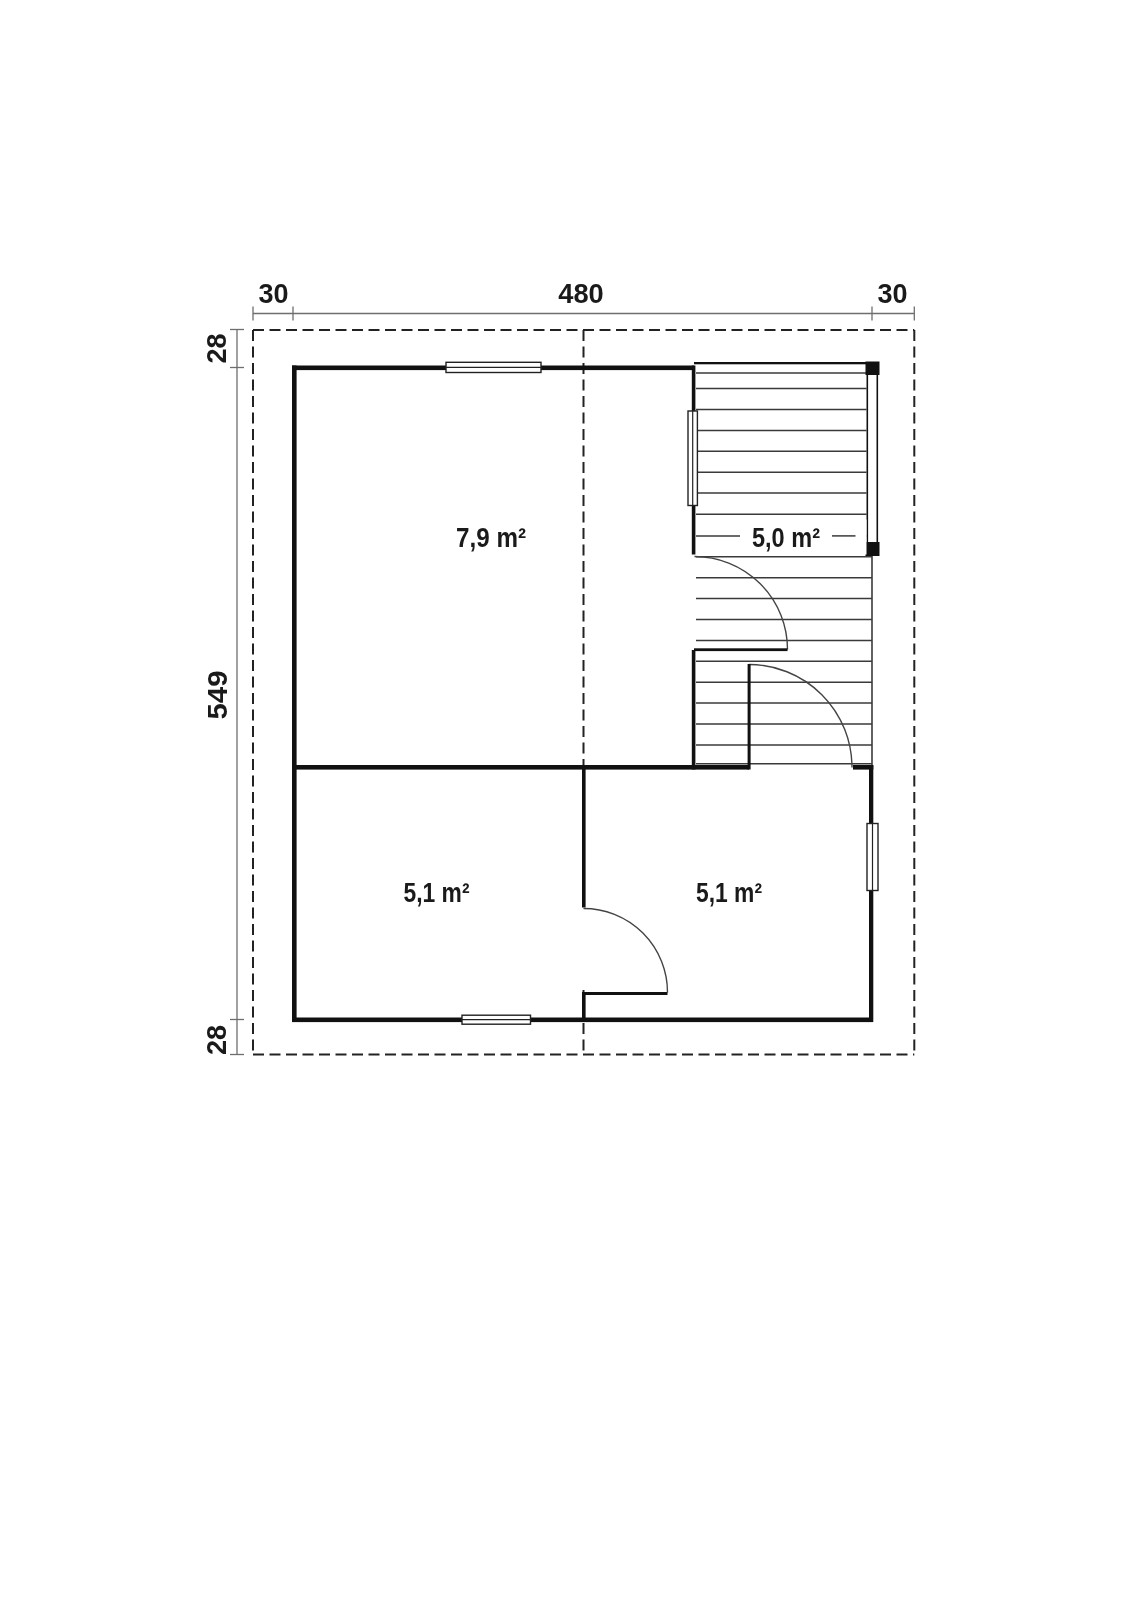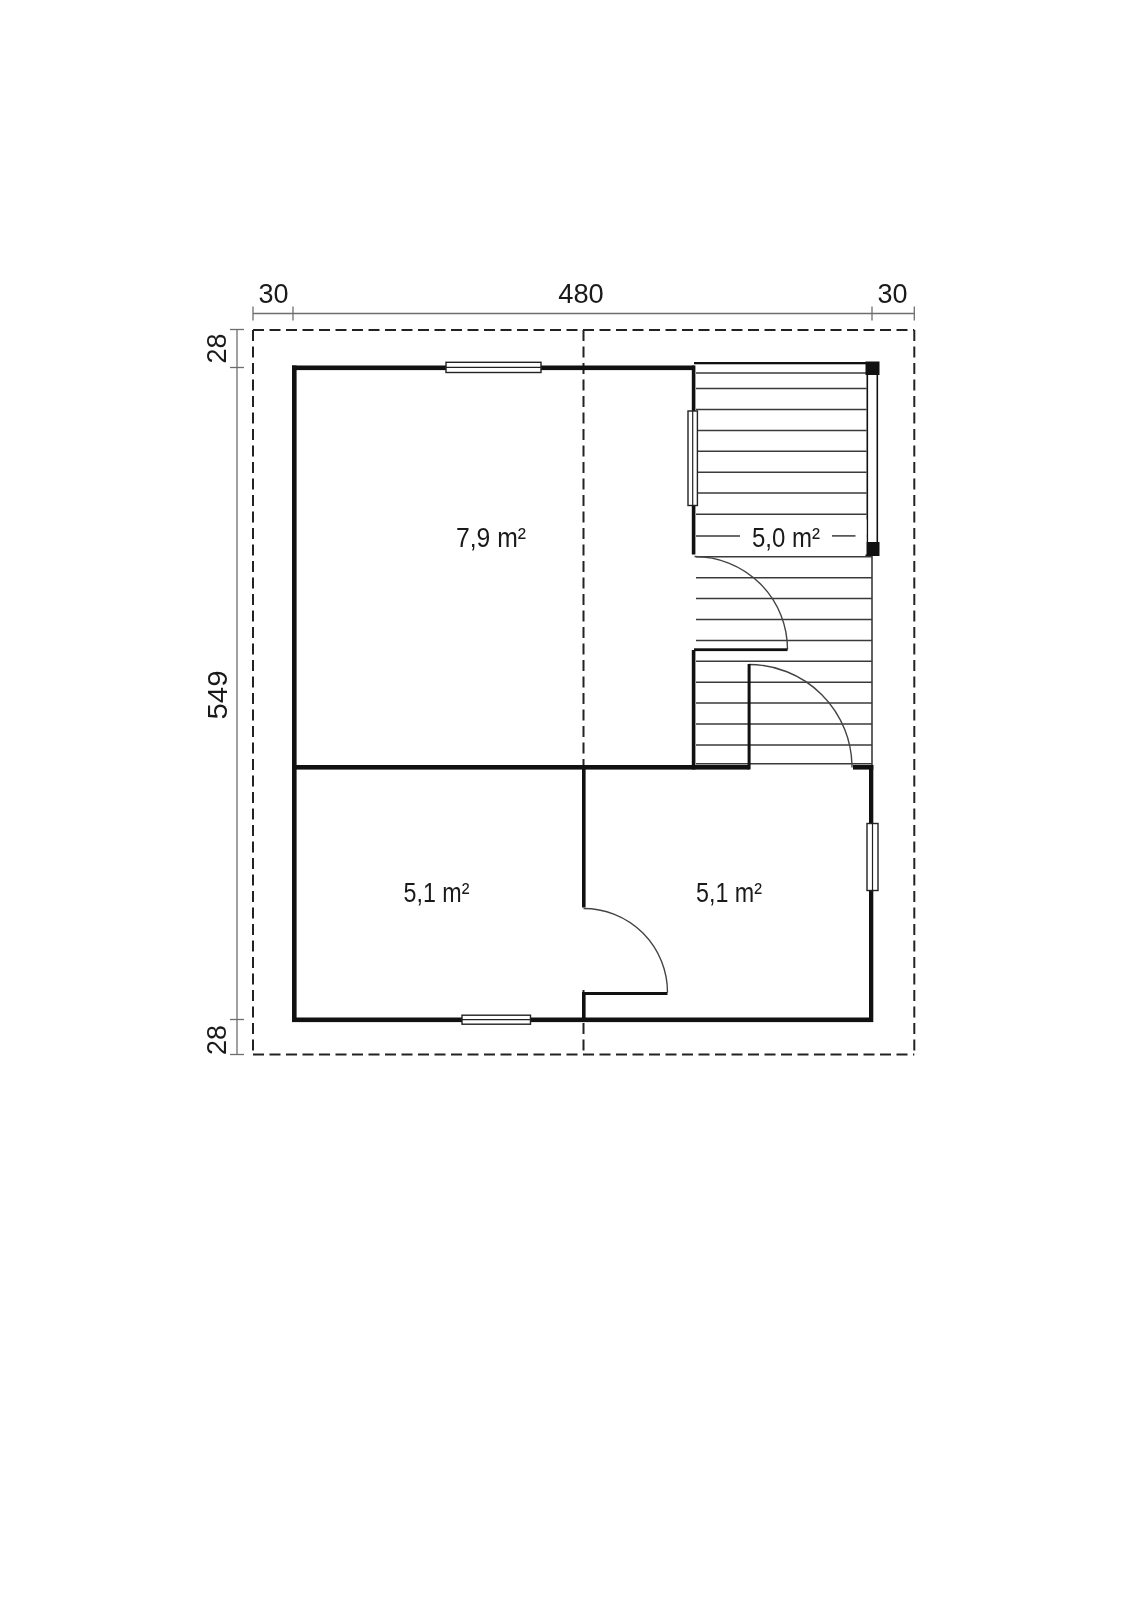--- a/index.html
+++ b/index.html
@@ -1,16 +1,16 @@
 <!DOCTYPE html>
 <html><head>
 <meta charset="utf-8">
 <style>
   html,body{margin:0;padding:0;background:#ffffff;}
-  .page{position:relative;width:1131px;height:1356px;background:#ffffff;overflow:hidden;}
+  .page{position:relative;width:1131px;height:1356px;background:#ffffff;overflow:hidden;font-weight:bold;}
   svg{display:block;}
   text{font-family:"Liberation Sans", sans-serif;fill:#1a1a1a;}
 </style>
 </head>
 <body>
 <div class="page">
 <svg width="1131" height="1600" viewBox="0 0 1131 1600" xmlns="http://www.w3.org/2000/svg">
 
 <g stroke="#6e6e6e" stroke-width="1.3" fill="none">
   <line x1="253" y1="313.5" x2="914" y2="313.5"></line>

